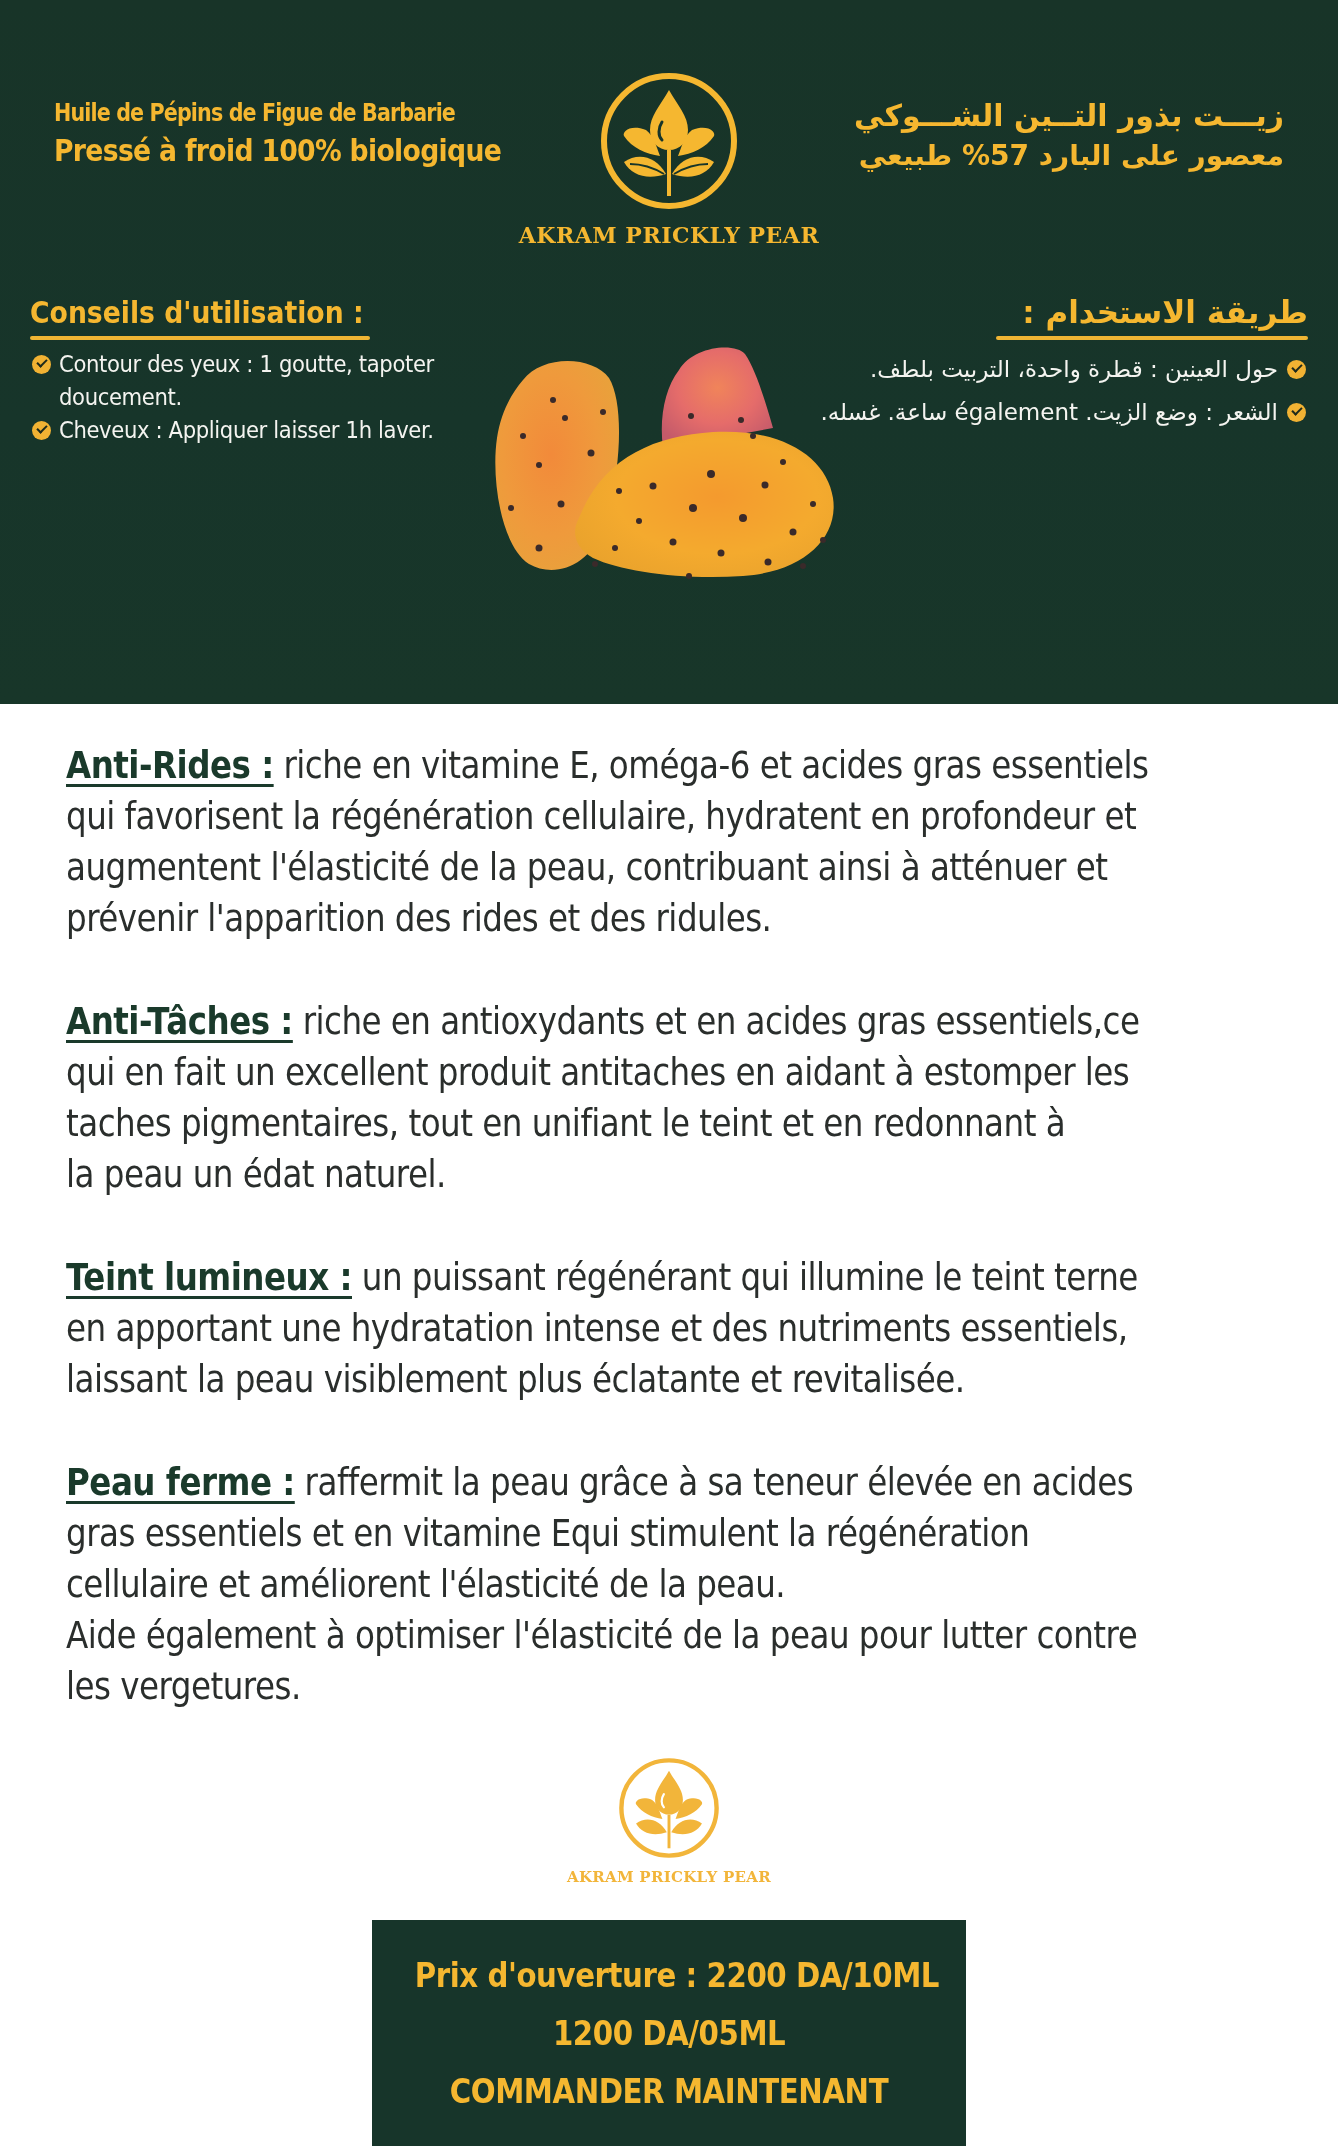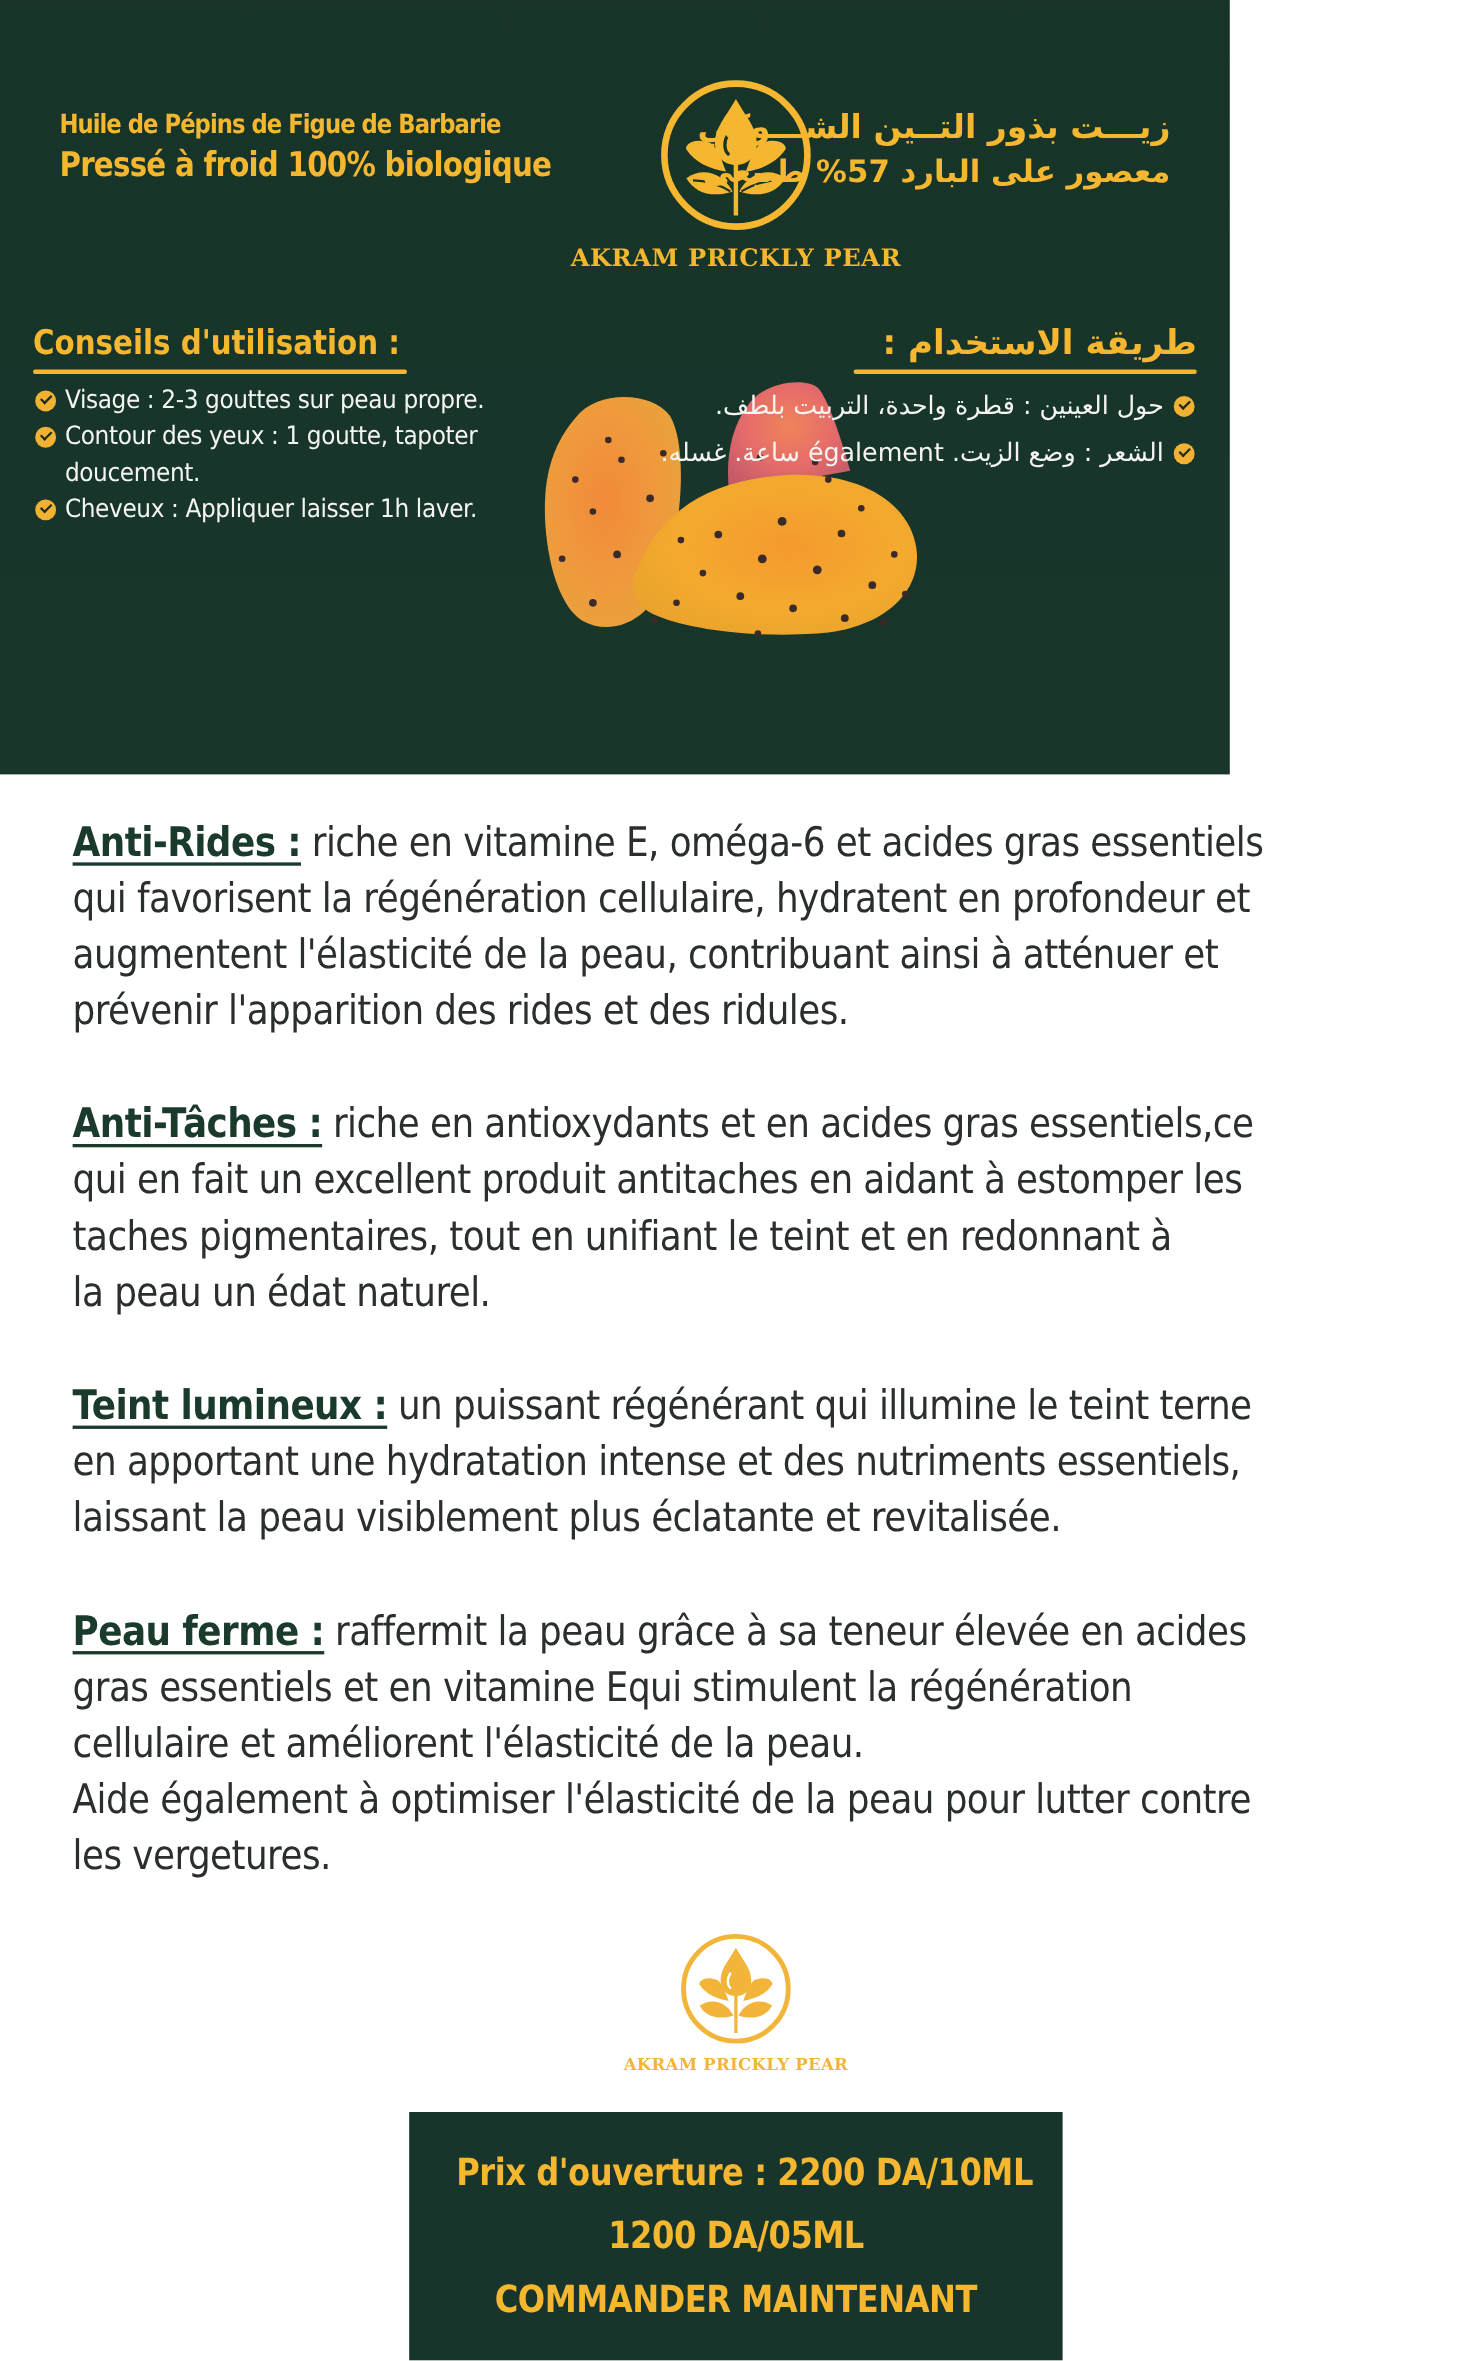--- a/index.html
+++ b/index.html
@@ -1,20 +1,20 @@
 <!DOCTYPE html>
 <html><head>
   <meta charset="utf-8">
   <style>
     * { box-sizing: border-box; margin: 0; padding: 0; }
     html, body { width: 1338px; background: #ffffff; }
     body { position: relative; height: 2146px; overflow: hidden; font-family: "DejaVu Sans", sans-serif; }
 
     .hero {
-      position: absolute; left: 0; top: 0; width: 1118px; height: 704px;
+      position: absolute; left: 0; top: 0; width: 1338px; height: 704px;
       background: linear-gradient(180deg, #183428 0%, #17352a 60%, #183629 100%);
     }
     .gold { color: #f5b730; }
     .hero-title-fr { position: absolute; left: 54px; top: 96px; width: 440px; }
     .hero-title-fr .l1 { font-family: "DejaVu Sans", sans-serif; font-weight: bold; font-size: 24px; letter-spacing: -1px; line-height: 34px; white-space: nowrap; transform: scaleX(0.86); transform-origin: left center; }
     .hero-title-fr .l2 { font-family: "DejaVu Sans", sans-serif; font-weight: bold; font-size: 31px; letter-spacing: -0.8px; line-height: 40px; white-space: nowrap; transform: scaleX(0.86); transform-origin: left center; }
 
     .hero-title-ar { position: absolute; right: 54px; top: 96px; width: 400px; direction: rtl; text-align: right; }
     .hero-title-ar .l1 { font-weight: bold; font-size: 30px; line-height: 40px; white-space: nowrap; }
     .hero-title-ar .l2 { font-weight: bold; font-size: 28px; line-height: 40px; white-space: nowrap; }
@@ -81,24 +81,20 @@
 
   <div class="hero-title-ar gold">
     <div class="l1">زيـــت بذور التــين الشـــوكي</div>
     <div class="l2">معصور على البارد 57% طبيعي</div>
   </div>
 
   <div class="usage-fr">
     <h2 class="gold">Conseils d'utilisation :</h2>
     <div class="rule"></div>
     <ul>
-      <li>
-        <span class="check"></span>
-        <span class="txt">Visage : 2-3 gouttes sur peau propre.</span>
-      </li>
       <li>
         <span class="check"></span>
         <span class="txt">Contour des yeux : 1 goutte, tapoter</span>
         <span class="cont">doucement.</span>
       </li>
       <li>
         <span class="check"></span>
         <span class="txt">Cheveux : Appliquer laisser 1h laver.</span>
       </li>
     </ul>

